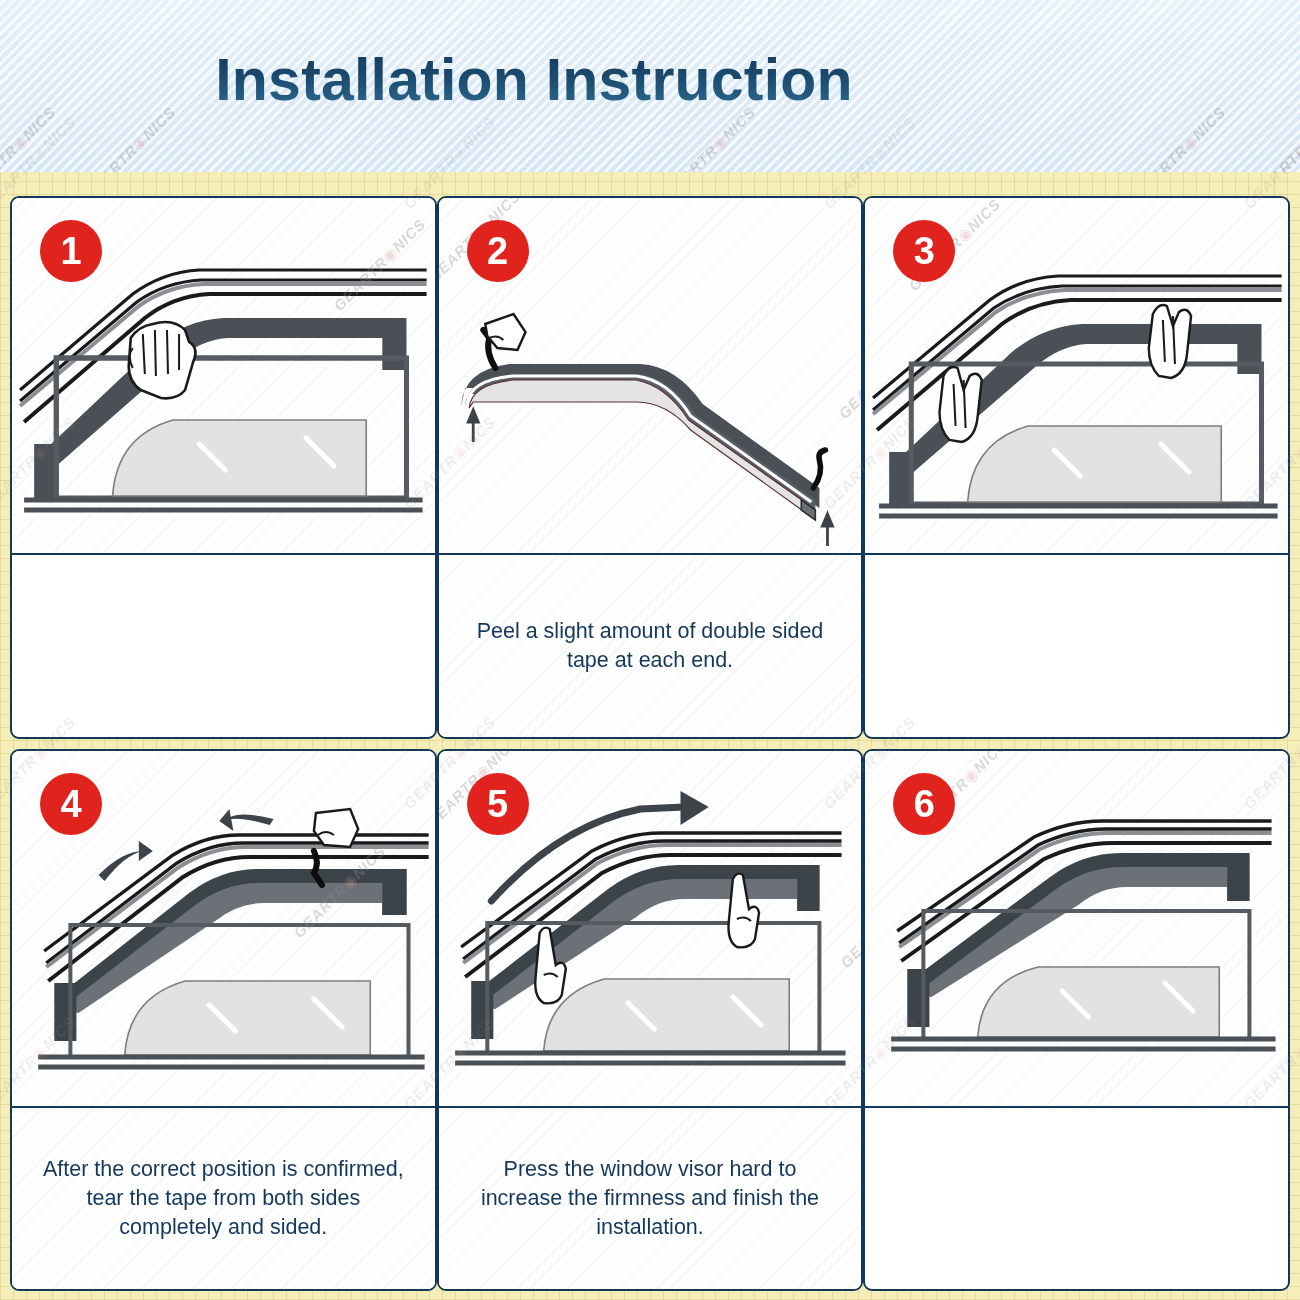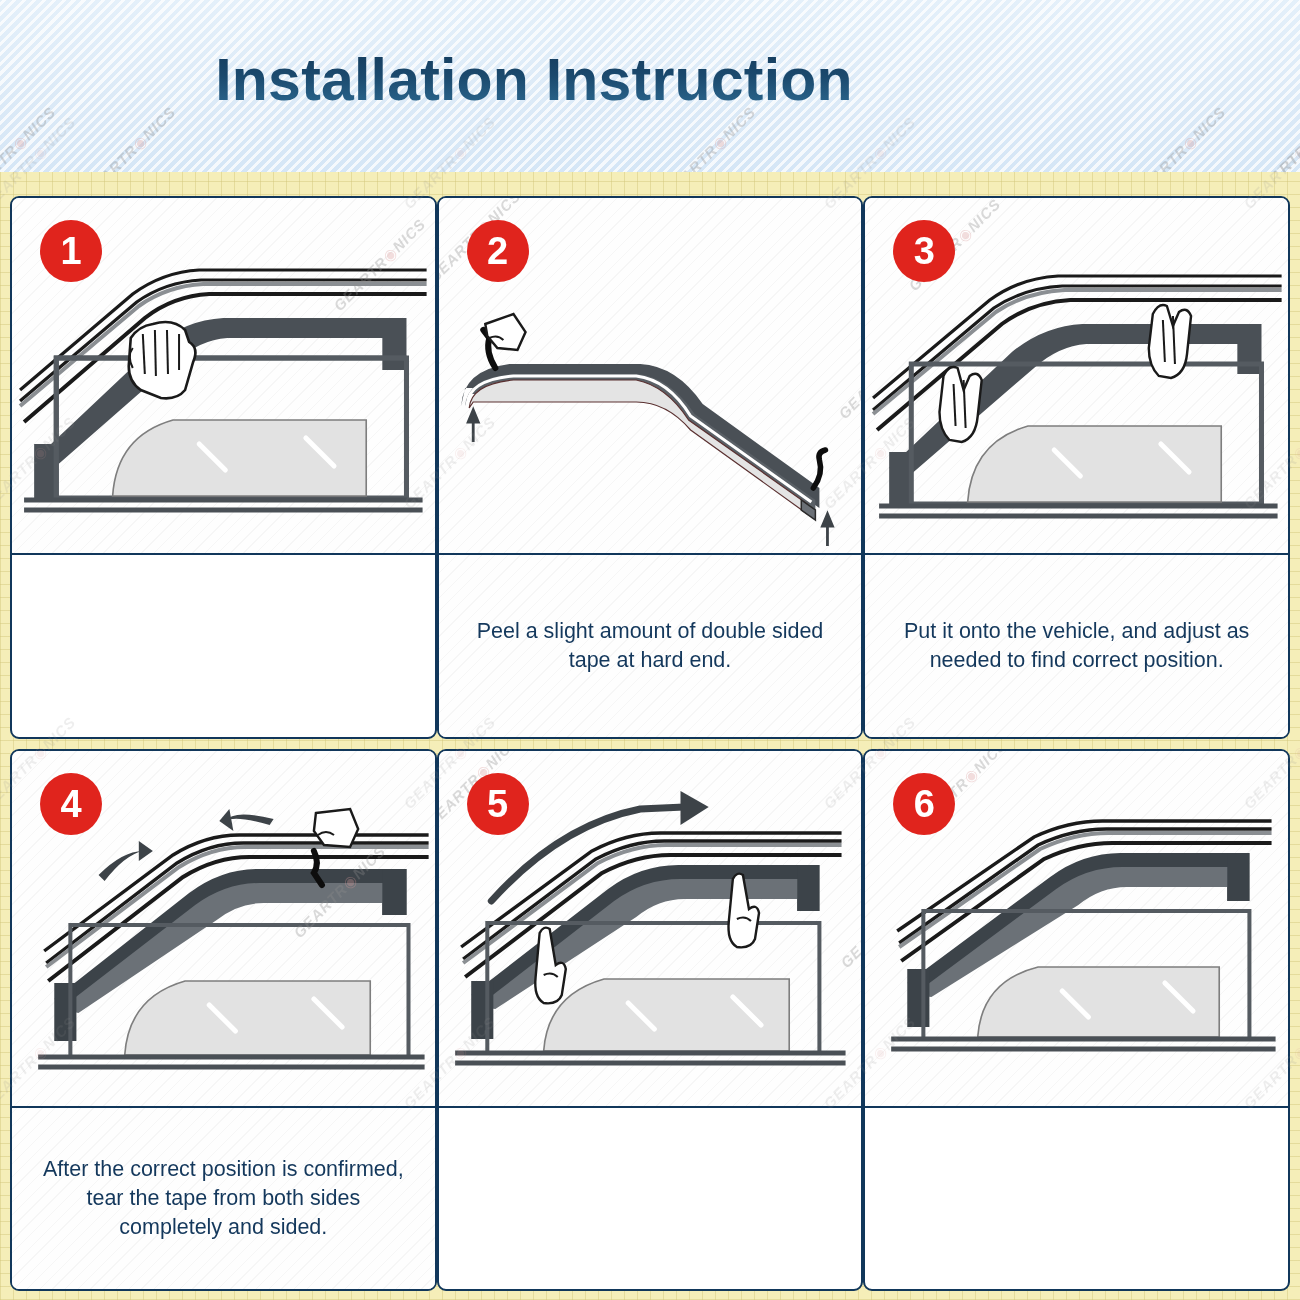--- a/index.html
+++ b/index.html
@@ -179,21 +179,21 @@
             <line x1="386" y1="348" x2="386" y2="322"></line>
             <path d="M386 316 L381 328 L391 328 Z"></path>
           </g>
         </svg>
         <div class="badge">2</div>
         <div class="wm" style="left:-14px;top:76px;">GEARTR<i>◉</i>NICS</div>
         <div class="wm" style="left:396px;top:212px;">GEARTRNICS</div>
       </div>
       <div class="divider"></div>
       <div class="cap">
-        <span>Peel a slight amount of double sided tape at hard end.</span>
+        <span>Peel a slight amount of double sided tape at each end.</span>
       </div>
     </div>
 
     <div class="panel">
       <div class="fig">
         <svg viewBox="0 0 420 355" preserveAspectRatio="none">
           <g fill="none" stroke="#1a1a1a" stroke-width="3.2">
             <path d="M8 200 L124 102 Q154 80 192 78 L414 78"></path>
             <path d="M8 212 L128 110 Q158 90 196 88 L414 88"></path>
           </g>
@@ -224,23 +224,20 @@
                    Q318 176 304 180 L292 178 Q282 168 282 150 Z" fill="#ffffff" stroke="#1a1a1a" stroke-width="2.4"></path>
           <g fill="none" stroke="#1a1a1a" stroke-width="2">
             <path d="M296 122 L298 164"></path>
             <path d="M306 118 L308 166"></path>
           </g>
         </svg>
         <div class="badge">3</div>
         <div class="wm" style="left:40px;top:84px;">GEARTR<i>◉</i>NICS</div>
       </div>
       <div class="divider"></div>
-      <div class="cap">
-        <span>Put it onto the vehicle, and adjust as needed to find correct position.</span>
-      </div>
     </div>
 
     <div class="panel">
       <div class="fig">
         <svg viewBox="0 0 420 355" preserveAspectRatio="none">
           <g fill="none" stroke="#1a1a1a" stroke-width="3.4">
             <path d="M32 200 L160 104 Q192 84 226 84 L414 84"></path>
             <path d="M34 212 L164 112 Q196 92 230 92 L414 92"></path>
           </g>
           <path d="M34 216 L166 116 Q198 96 232 96 L414 96" fill="none" stroke="#8b8f93" stroke-width="4"></path>
@@ -317,20 +314,23 @@
 
           <path d="M292 128 Q296 120 302 124 L308 158 Q316 152 318 162 L314 188
                    Q310 198 296 196 Q286 190 288 170 Z" fill="#ffffff" stroke="#1a1a1a" stroke-width="2.4"></path>
           <path d="M296 168 Q304 164 310 170" fill="none" stroke="#1a1a1a" stroke-width="2"></path>
         </svg>
         <div class="badge">5</div>
         <div class="wm" style="left:-16px;top:68px;">GEARTR<i>◉</i>NICS</div>
         <div class="wm" style="left:398px;top:208px;">GEARTRNICS</div>
       </div>
       <div class="divider"></div>
+      <div class="cap">
+        <span>Press the window visor hard to increase the firmness and finish the installation.</span>
+      </div>
     </div>
 
     <div class="panel">
       <div class="fig">
         <svg viewBox="0 0 420 355" preserveAspectRatio="none">
           <g fill="none" stroke="#1a1a1a" stroke-width="3.4">
             <path d="M32 180 L168 86 Q202 70 236 70 L404 70"></path>
             <path d="M34 192 L172 94 Q206 78 240 78 L404 78"></path>
           </g>
           <path d="M34 196 L174 98 Q208 82 242 82 L404 82" fill="none" stroke="#8b8f93" stroke-width="4"></path>

